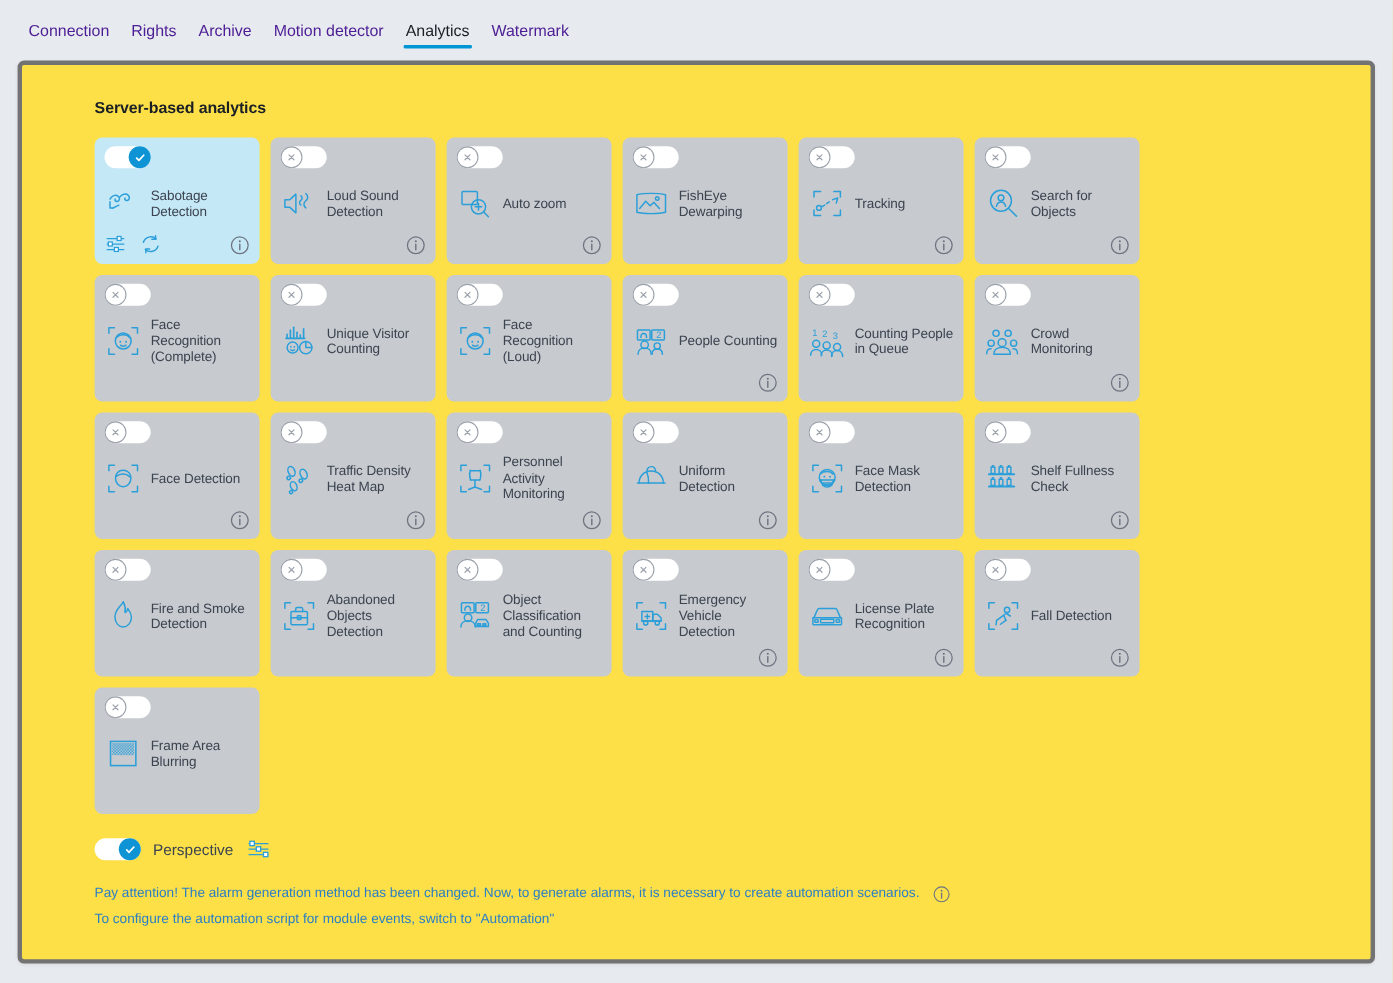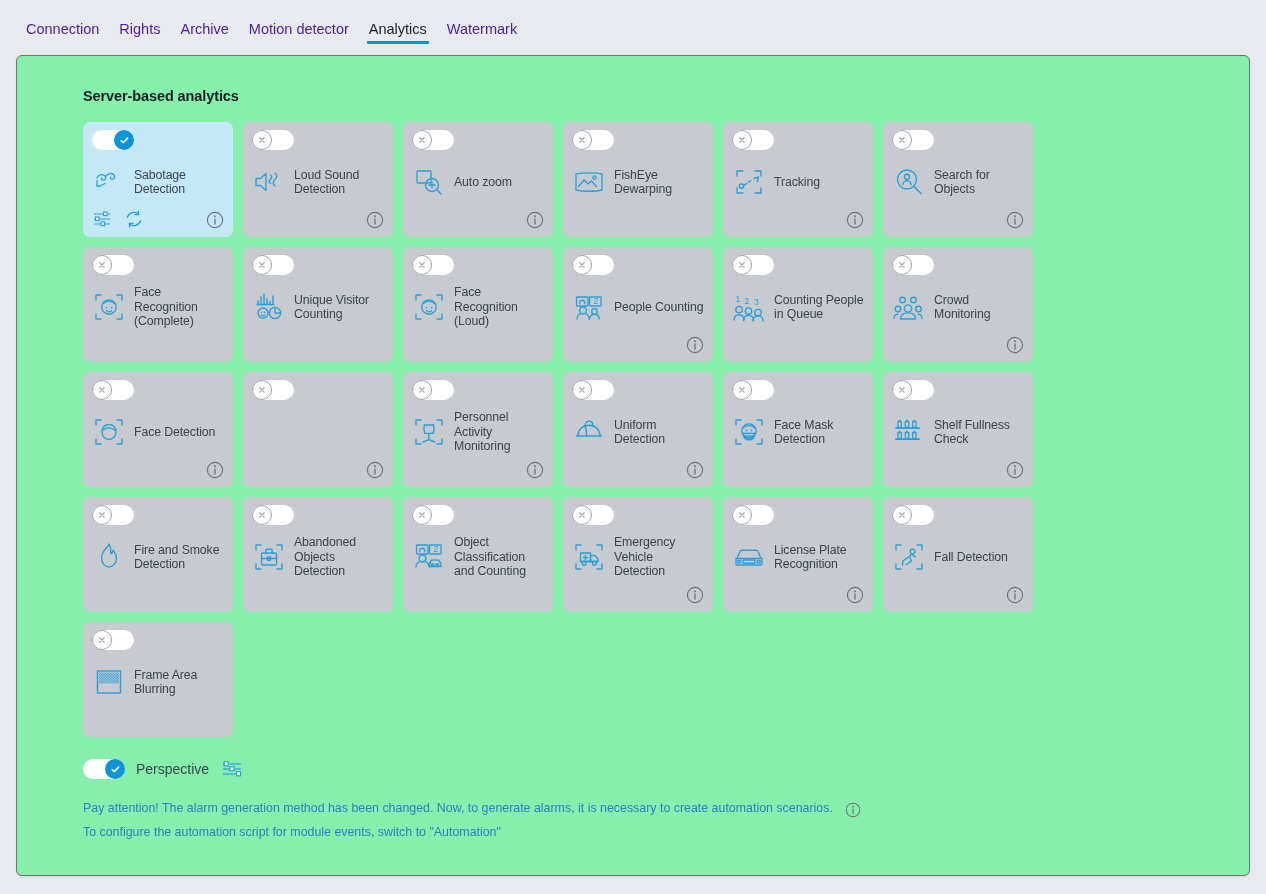--- a/index.html
+++ b/index.html
@@ -36,23 +36,23 @@
     height: 3px;
     background: #0096d6;
     border-radius: 1px;
   }
 
   
   .panel {
     position: absolute;
     left: 16px; top: 55px;
     width: 1234px; height: 821px;
-    background: #86efac;
+    background: #fde047;
     border-radius: 6px;
-    border: 1px solid #737373;
+    border: 4px solid #737373;
     box-shadow: 0 1px 3px rgba(0,0,0,0.07);
     overflow: hidden;
   }
   .panel-inner { padding: 32px 0 0 66px; }
 
   .section-title {
     font-size: 14.5px;
     font-weight: bold;
     color: #1a1f26;
     margin-bottom: 18px;
@@ -552,20 +552,33 @@
           </span>
         </div>
         <div class="card">
           <span class="toggle off">
             <span class="knob">
               <svg width="10" height="10" viewBox="0 0 12 12">
                 <path d="M3.3 3.3 L8.7 8.7 M8.7 3.3 L3.3 8.7" stroke="#9ba2ab" stroke-width="1.3" stroke-linecap="round"></path>
               </svg>
             </span>
           </span>
+          <div class="card-body">
+            <span class="card-icon">
+              <svg width="34" height="34" viewBox="0 0 34 34" fill="none" stroke="#2b9fd9" stroke-width="1.35" stroke-linecap="round" stroke-linejoin="round">
+                <ellipse cx="10" cy="10.5" rx="3" ry="4.6" transform="rotate(-22 10 10.5)"></ellipse>
+                <ellipse cx="7.5" cy="16.5" rx="1.6" ry="1.5" transform="rotate(-22 7.5 16.5)"></ellipse>
+                <ellipse cx="21" cy="13" rx="3" ry="4.6" transform="rotate(-22 21 13)"></ellipse>
+                <ellipse cx="18.5" cy="19" rx="1.6" ry="1.5" transform="rotate(-22 18.5 19)"></ellipse>
+                <ellipse cx="12" cy="24" rx="2.8" ry="4.3" transform="rotate(-22 12 24)"></ellipse>
+                <ellipse cx="9.6" cy="29.3" rx="1.5" ry="1.4" transform="rotate(-22 9.6 29.3)"></ellipse>
+              </svg>
+            </span>
+            <span class="card-label">Traffic Density Heat Map</span>
+          </div>
           <span class="info-btn">
             <svg width="18" height="18" viewBox="0 0 18 18" fill="none">
               <circle cx="9" cy="9" r="7.6" stroke="#6d7480" stroke-width="1.15"></circle>
               <circle cx="9" cy="5.3" r="0.95" fill="#6d7480"></circle>
               <path d="M9 7.9v5.1" stroke="#6d7480" stroke-width="1.3" stroke-linecap="round"></path>
             </svg>
           </span>
         </div>
         <div class="card">
           <span class="toggle off">

